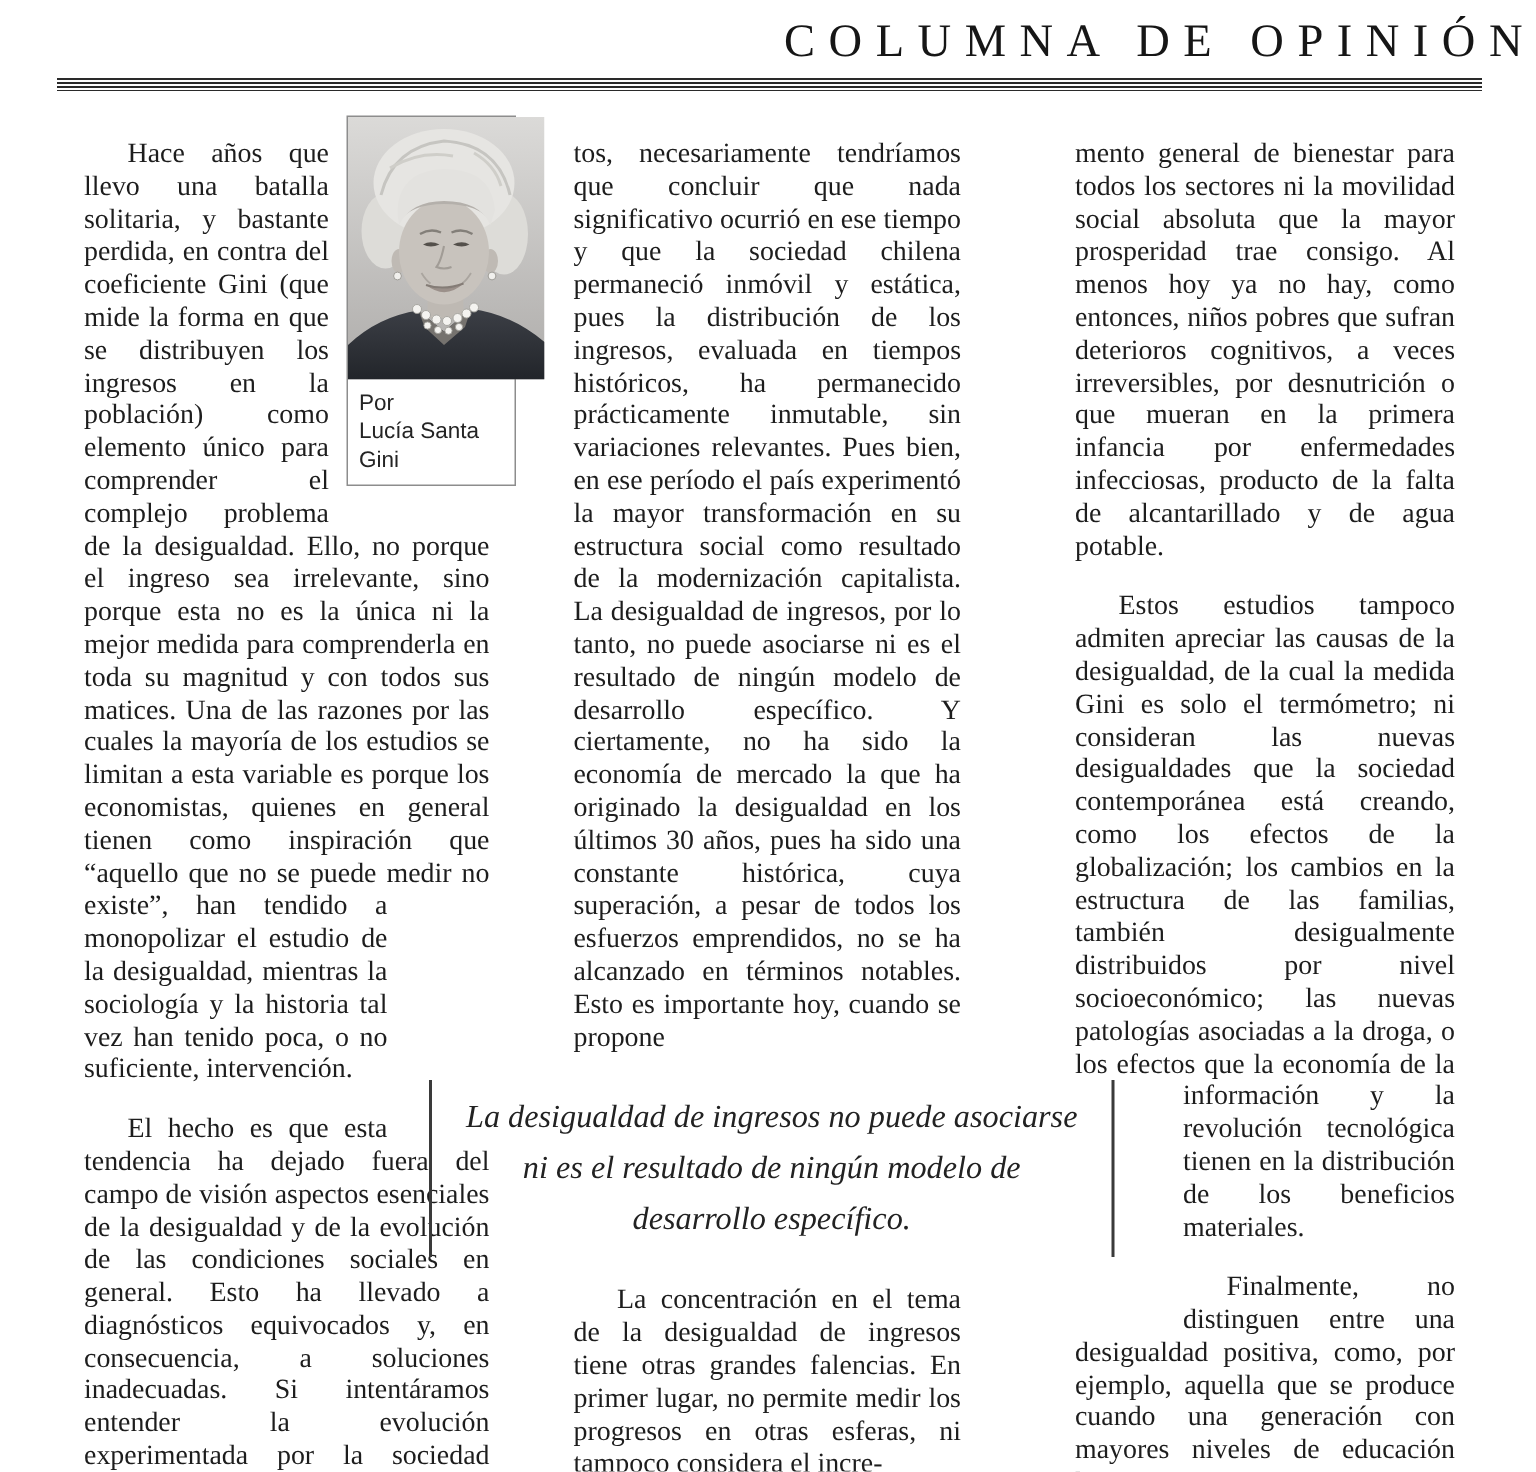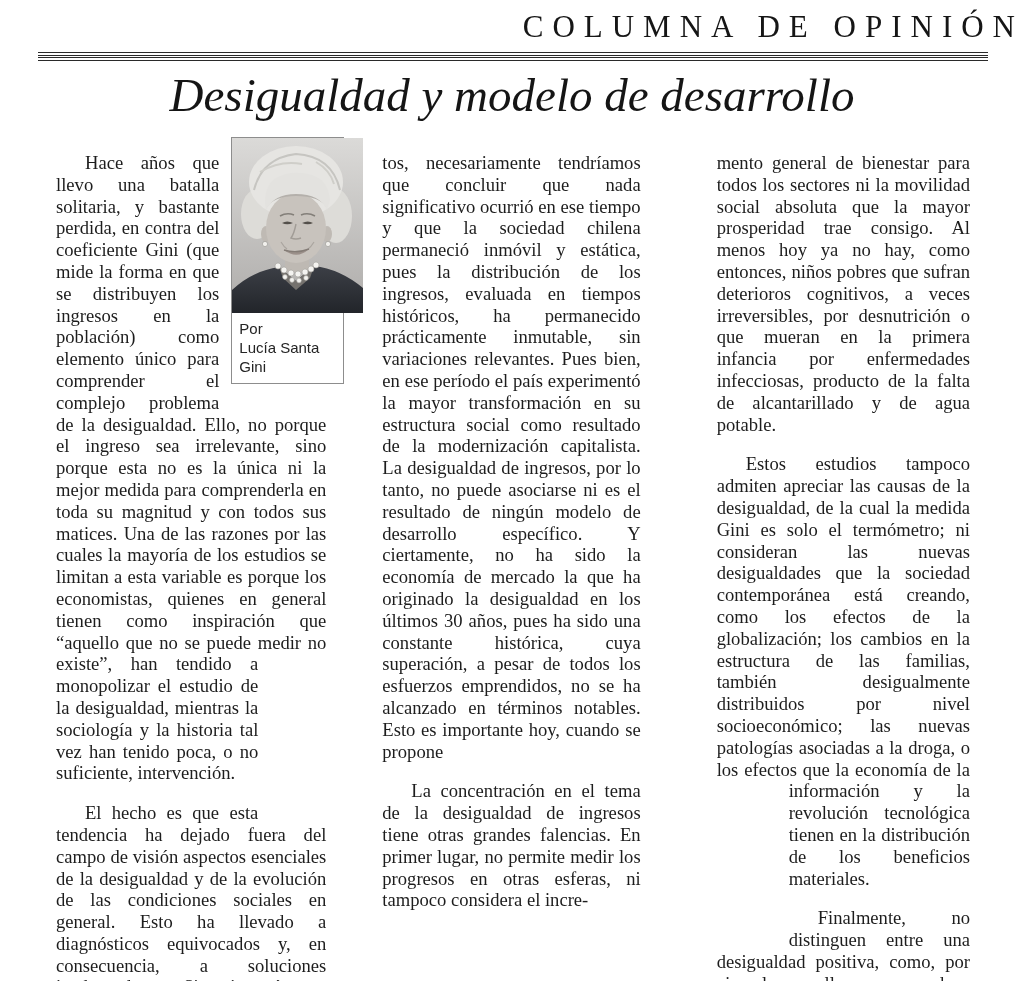--- a/index.html
+++ b/index.html
@@ -53,21 +53,20 @@
 </style>
 </head>
 <body>
 
 <div>
 
   <div class="kicker">COLUMNA DE OPINIÓN</div>
 
   <div class="triple-rule"></div>
 
-  <h1 class="headline">Desigualdad y modelo de desarrollo</h1>
 
   <div class="columns">
 
     <div class="col col1">
       <div class="photobox">
         <svg viewBox="0 0 131 175" xmlns="http://www.w3.org/2000/svg" role="img">
           <defs>
             <linearGradient id="pbg" x1="0" y1="0" x2="0" y2="1">
               <stop offset="0" stop-color="#dbdad8"></stop>
                 <stop offset="1" stop-color="#aeacaa"></stop>
@@ -119,20 +118,23 @@
           <div>Por</div>
           <div>Lucía Santa Gini</div>
         </div>
       </div>
       <p class="para ind"><span>Hace años que llevo una batalla solitaria, y bastante perdida, en contra del coeficiente Gini (que mide la forma en que se distribuyen los ingresos en la población) como elemento único para comprender el complejo problema de la desigualdad. Ello, no porque el ingreso sea irrelevante, sino porque esta no es la única ni la mejor medida para comprenderla en toda su magnitud y con todos sus matices. Una de las razones por las cuales la mayoría de los estudios se limitan a esta variable es porque los economistas, quienes en general tienen como inspiración que “aquello que no se puede medir no existe”, han tendido</span><span class="spacer-r"></span> <span>a monopolizar el estudio de la desigualdad, mientras la sociología y la historia tal vez han tenido poca, o no suficiente, intervención.</span></p>
       <p class="para ind">El hecho es que esta tendencia ha dejado fuera del campo de visión aspectos esenciales de la desigualdad y de la evolución de las condiciones sociales en general. Esto ha llevado a diagnósticos equivocados y, en consecuencia, a soluciones inadecuadas. Si intentáramos entender la evolución experimentada por la sociedad chilena entre los años 60 —cuando primero existen antecedentes sobre la distribución del ingreso— y hoy día, y lo hiciéramos solo a partir de esos da-</p>
     </div>
 
     <div class="col col2">
       <p class="para">tos, necesariamente tendríamos que concluir que nada significativo ocurrió en ese tiempo y que la sociedad chilena permaneció inmóvil y estática, pues la distribución de los ingresos, evaluada en tiempos históricos, ha permanecido prácticamente inmutable, sin variaciones relevantes. Pues bien, en ese período el país experimentó la mayor transformación en su estructura social como resultado de la modernización capitalista. La desigualdad de ingresos, por lo tanto, no puede asociarse ni es el resultado de ningún modelo de desarrollo específico. Y ciertamente, no ha sido la economía de mercado la que ha originado la desigualdad en los últimos 30 años, pues ha sido una constante histórica, cuya superación, a pesar de todos los esfuerzos emprendidos, no se ha alcanzado en términos notables. Esto es importante hoy, cuando se propone</p>
+      <div class="pullquote">
+        <span>La desigualdad de ingresos no puede asociarse ni es el resultado de ningún modelo de desarrollo específico.</span>
+      </div>
       <p class="para ind">La concentración en el tema de la desigualdad de ingresos tiene otras grandes falencias. En primer lugar, no permite medir los progresos en otras esferas, ni tampoco considera el incre-</p>
     </div>
 
     <div class="col col3">
       <p class="para">mento general de bienestar para todos los sectores ni la movilidad social absoluta que la mayor prosperidad trae consigo. Al menos hoy ya no hay, como entonces, niños pobres que sufran deterioros cognitivos, a veces irreversibles, por desnutrición o que mueran en la primera infancia por enfermedades infecciosas, producto de la falta de alcantarillado y de agua potable.</p>
       <p class="para ind"><span>Estos estudios tampoco admiten apreciar las causas de la desigualdad, de la cual la medida Gini es solo el termómetro; ni consideran las nuevas desigualdades que la sociedad contemporánea está creando, como los efectos de la globalización; los cambios en la estructura de las familias, también desigualmente distribuidos por nivel socioeconómico; las nuevas patologías asociadas a la droga, o los efectos que la economía de la información y la</span><span class="spacer-l"></span> <span>revolución tecnológica tienen en la distribución de los beneficios materiales.</span></p>
       <p class="para ind">Finalmente, no distinguen entre una desigualdad positiva, como, por ejemplo, aquella que se produce cuando una generación con mayores niveles de educación logra ingresos muy superiores a sus progenitores; o entre una desigualdad justa, porque es el producto del mérito, del talento, el esfuerzo, el trabajo, la capacidad de crear los bienes que la sociedad aprecia y valora, y aquella injusta que proviene de privilegios indebidos, monopolios o abusos.</p>
 
     </div>
 

